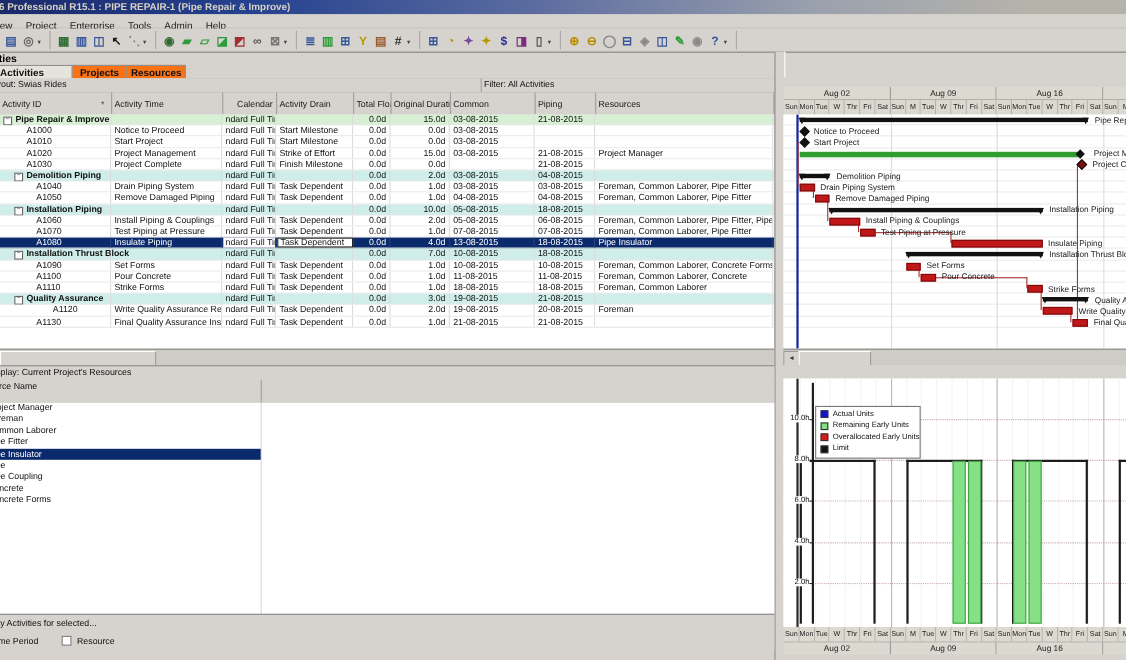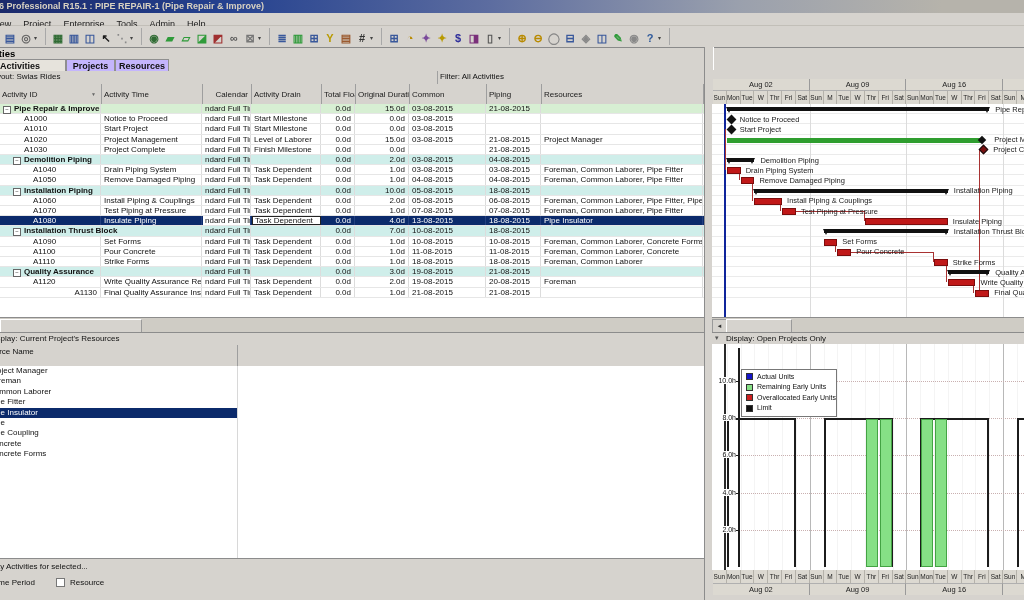--- a/index.html
+++ b/index.html
@@ -12,21 +12,21 @@
   #menubar{left:0;top:13px;width:1024px;height:12px;background:#d6d3ce;border-bottom:1px solid #c2bfb8;}
   #menubar .wrap{position:absolute;left:-14px;top:0;white-space:nowrap;}
   .menuitem{display:inline-block;font-size:9px;padding:1px 6px;color:#1a1a1a;}
   #toolbar{left:0;top:26px;width:1024px;height:21px;background:#d6d3ce;border-bottom:1px solid #9a9a9a;}
   .tbgroup{display:inline-block;vertical-align:top;margin:2px 2px 0 2px;padding-right:4px;border-right:1px solid #a8a8a8;height:17px;}
   .tbicon{display:inline-block;width:16px;height:16px;line-height:15px;text-align:center;font-size:11px;font-weight:bold;}
   .tbdd{display:inline-block;width:7px;font-size:6px;color:#444;vertical-align:top;padding-top:6px;}
   #sectionbar{left:0;top:47px;width:1024px;height:11px;background:#d6d3ce;border-top:1px solid #8a8a8a;}
   #sectionbar span{position:absolute;left:-27px;top:0;font-size:9.5px;font-weight:bold;color:#000;white-space:nowrap;}
   #tabbar{left:0;top:58px;width:1024px;height:13px;background:#d6d3ce;border-bottom:1px solid #8a8a8a;}
-  .tab{position:absolute;top:1px;height:11px;border:1px solid #8f8f8f;border-bottom:none;background:#c4b5fd;
+  .tab{position:absolute;top:1px;height:11px;border:1px solid #8f8f8f;border-bottom:none;background:#f97316;
        font-size:9px;font-weight:bold;text-align:center;padding-top:1px;overflow:hidden;white-space:nowrap;}
   #layoutbar{left:0;top:71px;width:704px;height:13px;background:#d6d3ce;border-bottom:1px solid #a0a0a0;}
   #layoutbar .lay{position:absolute;left:-12px;top:1px;font-size:8px;white-space:nowrap;}
   #layoutbar .fil{position:absolute;left:440px;top:1px;font-size:8px;white-space:nowrap;}
   #layoutbar .div{position:absolute;left:437px;top:0;width:1px;height:13px;background:#a0a0a0;}
   #tableheader{left:0;top:84px;width:704px;height:20px;background:#d6d3ce;border-bottom:1px solid #8f8f8f;}
   .hcell{position:absolute;top:0;height:20px;border-right:1px solid #9e9e9e;font-size:8px;color:#1a1a1a;
          padding-top:6px;box-sizing:border-box;overflow:hidden;white-space:nowrap;}
   #tablebody{left:0;top:104px;width:704px;height:213px;background:#ffffff;overflow:hidden;}
   #lscroll{left:0;top:317px;width:704px;height:15px;background:#cfccc5;border-top:1px solid #8c8c8c;}
@@ -115,21 +115,21 @@
         <div style="position: absolute; left: 322px; top: 0px; width: 33px; height: 9.2px; border-right: 1px solid rgb(220, 220, 220); font-size: 8px; line-height: 9.2px; text-align: right; padding-left: 2px; padding-right: 3px; box-sizing: border-box; overflow: hidden; white-space: nowrap; color: rgb(17, 17, 17); background: transparent;">0.0d</div>
         <div style="position: absolute; left: 356px; top: 0px; width: 53px; height: 9.2px; border-right: 1px solid rgb(220, 220, 220); font-size: 8px; line-height: 9.2px; text-align: right; padding-left: 2px; padding-right: 3px; box-sizing: border-box; overflow: hidden; white-space: nowrap; color: rgb(17, 17, 17); background: transparent;">0.0d</div>
         <div style="position: absolute; left: 410px; top: 0px; width: 76px; height: 9.2px; border-right: 1px solid rgb(220, 220, 220); font-size: 8px; line-height: 9.2px; text-align: left; padding-left: 2px; padding-right: 3px; box-sizing: border-box; overflow: hidden; white-space: nowrap; color: rgb(17, 17, 17); background: transparent;">03-08-2015</div>
         <div style="position: absolute; left: 487px; top: 0px; width: 54px; height: 9.2px; border-right: 1px solid rgb(220, 220, 220); font-size: 8px; line-height: 9.2px; text-align: left; padding-left: 2px; padding-right: 3px; box-sizing: border-box; overflow: hidden; white-space: nowrap; color: rgb(17, 17, 17); background: transparent;"></div>
         <div style="position: absolute; left: 542px; top: 0px; width: 161px; height: 9.2px; border-right: 1px solid rgb(220, 220, 220); font-size: 8px; line-height: 9.2px; text-align: left; padding-left: 2px; padding-right: 3px; box-sizing: border-box; overflow: hidden; white-space: nowrap; color: rgb(17, 17, 17); background: transparent;"></div>
       </div>
       <div style="position: absolute; left: 0px; top: 30.6px; width: 704px; height: 10.2px; background: rgb(255, 255, 255); border-bottom: 1px solid rgb(230, 230, 230); box-sizing: border-box;">
         <div style="position: absolute; left: 0px; top: 0px; width: 101px; height: 9.2px; border-right: 1px solid rgb(220, 220, 220); font-size: 8px; line-height: 9.2px; text-align: left; padding-left: 24px; padding-right: 3px; box-sizing: border-box; overflow: hidden; white-space: nowrap; color: rgb(17, 17, 17); background: transparent;">A1020</div>
         <div style="position: absolute; left: 102px; top: 0px; width: 100px; height: 9.2px; border-right: 1px solid rgb(220, 220, 220); font-size: 8px; line-height: 9.2px; text-align: left; padding-left: 2px; padding-right: 3px; box-sizing: border-box; overflow: hidden; white-space: nowrap; color: rgb(17, 17, 17); background: transparent;">Project Management</div>
         <div style="position: absolute; left: 203px; top: 0px; width: 48px; height: 9.2px; border-right: 1px solid rgb(220, 220, 220); font-size: 8px; line-height: 9.2px; text-align: right; padding-left: 2px; padding-right: 3px; box-sizing: border-box; overflow: hidden; white-space: nowrap; color: rgb(17, 17, 17); background: transparent;">ndard Full Time</div>
-        <div style="position: absolute; left: 252px; top: 0px; width: 69px; height: 9.2px; border-right: 1px solid rgb(220, 220, 220); font-size: 8px; line-height: 9.2px; text-align: left; padding-left: 2px; padding-right: 3px; box-sizing: border-box; overflow: hidden; white-space: nowrap; color: rgb(17, 17, 17); background: transparent;">Level of Laborer</div>
+        <div style="position: absolute; left: 252px; top: 0px; width: 69px; height: 9.2px; border-right: 1px solid rgb(220, 220, 220); font-size: 8px; line-height: 9.2px; text-align: left; padding-left: 2px; padding-right: 3px; box-sizing: border-box; overflow: hidden; white-space: nowrap; color: rgb(17, 17, 17); background: transparent;">Strike of Effort</div>
         <div style="position: absolute; left: 322px; top: 0px; width: 33px; height: 9.2px; border-right: 1px solid rgb(220, 220, 220); font-size: 8px; line-height: 9.2px; text-align: right; padding-left: 2px; padding-right: 3px; box-sizing: border-box; overflow: hidden; white-space: nowrap; color: rgb(17, 17, 17); background: transparent;">0.0d</div>
         <div style="position: absolute; left: 356px; top: 0px; width: 53px; height: 9.2px; border-right: 1px solid rgb(220, 220, 220); font-size: 8px; line-height: 9.2px; text-align: right; padding-left: 2px; padding-right: 3px; box-sizing: border-box; overflow: hidden; white-space: nowrap; color: rgb(17, 17, 17); background: transparent;">15.0d</div>
         <div style="position: absolute; left: 410px; top: 0px; width: 76px; height: 9.2px; border-right: 1px solid rgb(220, 220, 220); font-size: 8px; line-height: 9.2px; text-align: left; padding-left: 2px; padding-right: 3px; box-sizing: border-box; overflow: hidden; white-space: nowrap; color: rgb(17, 17, 17); background: transparent;">03-08-2015</div>
         <div style="position: absolute; left: 487px; top: 0px; width: 54px; height: 9.2px; border-right: 1px solid rgb(220, 220, 220); font-size: 8px; line-height: 9.2px; text-align: left; padding-left: 2px; padding-right: 3px; box-sizing: border-box; overflow: hidden; white-space: nowrap; color: rgb(17, 17, 17); background: transparent;">21-08-2015</div>
         <div style="position: absolute; left: 542px; top: 0px; width: 161px; height: 9.2px; border-right: 1px solid rgb(220, 220, 220); font-size: 8px; line-height: 9.2px; text-align: left; padding-left: 2px; padding-right: 3px; box-sizing: border-box; overflow: hidden; white-space: nowrap; color: rgb(17, 17, 17); background: transparent;">Project Manager</div>
       </div>
       <div style="position: absolute; left: 0px; top: 40.8px; width: 704px; height: 10.2px; background: rgb(255, 255, 255); border-bottom: 1px solid rgb(230, 230, 230); box-sizing: border-box;">
         <div style="position: absolute; left: 0px; top: 0px; width: 101px; height: 9.2px; border-right: 1px solid rgb(220, 220, 220); font-size: 8px; line-height: 9.2px; text-align: left; padding-left: 24px; padding-right: 3px; box-sizing: border-box; overflow: hidden; white-space: nowrap; color: rgb(17, 17, 17); background: transparent;">A1030</div>
         <div style="position: absolute; left: 102px; top: 0px; width: 100px; height: 9.2px; border-right: 1px solid rgb(220, 220, 220); font-size: 8px; line-height: 9.2px; text-align: left; padding-left: 2px; padding-right: 3px; box-sizing: border-box; overflow: hidden; white-space: nowrap; color: rgb(17, 17, 17); background: transparent;">Project Complete</div>
         <div style="position: absolute; left: 203px; top: 0px; width: 48px; height: 9.2px; border-right: 1px solid rgb(220, 220, 220); font-size: 8px; line-height: 9.2px; text-align: right; padding-left: 2px; padding-right: 3px; box-sizing: border-box; overflow: hidden; white-space: nowrap; color: rgb(17, 17, 17); background: transparent;">ndard Full Time</div>
@@ -274,32 +274,32 @@
         <div style="position: absolute; left: 252px; top: 0px; width: 69px; height: 9.2px; border-right: 1px solid rgb(220, 220, 220); font-size: 8px; line-height: 9.2px; text-align: left; padding-left: 2px; padding-right: 3px; box-sizing: border-box; overflow: hidden; white-space: nowrap; color: rgb(17, 17, 17); background: transparent;"></div>
         <div style="position: absolute; left: 322px; top: 0px; width: 33px; height: 9.2px; border-right: 1px solid rgb(220, 220, 220); font-size: 8px; line-height: 9.2px; text-align: right; padding-left: 2px; padding-right: 3px; box-sizing: border-box; overflow: hidden; white-space: nowrap; color: rgb(17, 17, 17); background: transparent;">0.0d</div>
         <div style="position: absolute; left: 356px; top: 0px; width: 53px; height: 9.2px; border-right: 1px solid rgb(220, 220, 220); font-size: 8px; line-height: 9.2px; text-align: right; padding-left: 2px; padding-right: 3px; box-sizing: border-box; overflow: hidden; white-space: nowrap; color: rgb(17, 17, 17); background: transparent;">3.0d</div>
         <div style="position: absolute; left: 410px; top: 0px; width: 76px; height: 9.2px; border-right: 1px solid rgb(220, 220, 220); font-size: 8px; line-height: 9.2px; text-align: left; padding-left: 2px; padding-right: 3px; box-sizing: border-box; overflow: hidden; white-space: nowrap; color: rgb(17, 17, 17); background: transparent;">19-08-2015</div>
         <div style="position: absolute; left: 487px; top: 0px; width: 54px; height: 9.2px; border-right: 1px solid rgb(220, 220, 220); font-size: 8px; line-height: 9.2px; text-align: left; padding-left: 2px; padding-right: 3px; box-sizing: border-box; overflow: hidden; white-space: nowrap; color: rgb(17, 17, 17); background: transparent;">21-08-2015</div>
         <div style="position: absolute; left: 542px; top: 0px; width: 161px; height: 9.2px; border-right: 1px solid rgb(220, 220, 220); font-size: 8px; line-height: 9.2px; text-align: left; padding-left: 2px; padding-right: 3px; box-sizing: border-box; overflow: hidden; white-space: nowrap; color: rgb(17, 17, 17); background: transparent;"></div>
         <div style="position: absolute; left: 13px; top: 2px; width: 6px; height: 6px; background: rgb(255, 255, 255); border: 1px solid rgb(102, 102, 102); font-size: 6px; line-height: 5px; text-align: center; color: rgb(51, 51, 51);">−</div>
         <div style="position: absolute; left: 24px; top: 0px; font-size: 8px; font-weight: bold; line-height: 9.2px; white-space: nowrap; color: rgb(17, 17, 17);">Quality Assurance</div>
       </div>
       <div style="position: absolute; left: 0px; top: 173.4px; width: 704px; height: 10.2px; background: rgb(255, 255, 255); border-bottom: 1px solid rgb(230, 230, 230); box-sizing: border-box;">
-        <div style="position: absolute; left: 0px; top: 0px; width: 101px; height: 9.2px; border-right: 1px solid rgb(220, 220, 220); font-size: 8px; line-height: 9.2px; text-align: left; padding-left: 33px; padding-right: 3px; box-sizing: border-box; overflow: hidden; white-space: nowrap; color: rgb(17, 17, 17); background: transparent;">A1120</div>
+        <div style="position: absolute; left: 0px; top: 0px; width: 101px; height: 9.2px; border-right: 1px solid rgb(220, 220, 220); font-size: 8px; line-height: 9.2px; text-align: left; padding-left: 48px; padding-right: 3px; box-sizing: border-box; overflow: hidden; white-space: nowrap; color: rgb(17, 17, 17); background: transparent;">A1120</div>
         <div style="position: absolute; left: 102px; top: 0px; width: 100px; height: 9.2px; border-right: 1px solid rgb(220, 220, 220); font-size: 8px; line-height: 9.2px; text-align: left; padding-left: 2px; padding-right: 3px; box-sizing: border-box; overflow: hidden; white-space: nowrap; color: rgb(17, 17, 17); background: transparent;">Write Quality Assurance Report</div>
         <div style="position: absolute; left: 203px; top: 0px; width: 48px; height: 9.2px; border-right: 1px solid rgb(220, 220, 220); font-size: 8px; line-height: 9.2px; text-align: right; padding-left: 2px; padding-right: 3px; box-sizing: border-box; overflow: hidden; white-space: nowrap; color: rgb(17, 17, 17); background: transparent;">ndard Full Time</div>
         <div style="position: absolute; left: 252px; top: 0px; width: 69px; height: 9.2px; border-right: 1px solid rgb(220, 220, 220); font-size: 8px; line-height: 9.2px; text-align: left; padding-left: 2px; padding-right: 3px; box-sizing: border-box; overflow: hidden; white-space: nowrap; color: rgb(17, 17, 17); background: transparent;">Task Dependent</div>
         <div style="position: absolute; left: 322px; top: 0px; width: 33px; height: 9.2px; border-right: 1px solid rgb(220, 220, 220); font-size: 8px; line-height: 9.2px; text-align: right; padding-left: 2px; padding-right: 3px; box-sizing: border-box; overflow: hidden; white-space: nowrap; color: rgb(17, 17, 17); background: transparent;">0.0d</div>
         <div style="position: absolute; left: 356px; top: 0px; width: 53px; height: 9.2px; border-right: 1px solid rgb(220, 220, 220); font-size: 8px; line-height: 9.2px; text-align: right; padding-left: 2px; padding-right: 3px; box-sizing: border-box; overflow: hidden; white-space: nowrap; color: rgb(17, 17, 17); background: transparent;">2.0d</div>
         <div style="position: absolute; left: 410px; top: 0px; width: 76px; height: 9.2px; border-right: 1px solid rgb(220, 220, 220); font-size: 8px; line-height: 9.2px; text-align: left; padding-left: 2px; padding-right: 3px; box-sizing: border-box; overflow: hidden; white-space: nowrap; color: rgb(17, 17, 17); background: transparent;">19-08-2015</div>
         <div style="position: absolute; left: 487px; top: 0px; width: 54px; height: 9.2px; border-right: 1px solid rgb(220, 220, 220); font-size: 8px; line-height: 9.2px; text-align: left; padding-left: 2px; padding-right: 3px; box-sizing: border-box; overflow: hidden; white-space: nowrap; color: rgb(17, 17, 17); background: transparent;">20-08-2015</div>
         <div style="position: absolute; left: 542px; top: 0px; width: 161px; height: 9.2px; border-right: 1px solid rgb(220, 220, 220); font-size: 8px; line-height: 9.2px; text-align: left; padding-left: 2px; padding-right: 3px; box-sizing: border-box; overflow: hidden; white-space: nowrap; color: rgb(17, 17, 17); background: transparent;">Foreman</div>
       </div>
       <div style="position: absolute; left: 0px; top: 183.6px; width: 704px; height: 10.2px; background: rgb(255, 255, 255); border-bottom: 1px solid rgb(230, 230, 230); box-sizing: border-box;">
-        <div style="position: absolute; left: 0px; top: 0px; width: 101px; height: 9.2px; border-right: 1px solid rgb(220, 220, 220); font-size: 8px; line-height: 9.2px; text-align: right; padding-left: 33px; padding-right: 3px; box-sizing: border-box; overflow: hidden; white-space: nowrap; color: rgb(17, 17, 17); background: transparent;">A1130</div>
+        <div style="position: absolute; left: 0px; top: 0px; width: 101px; height: 9.2px; border-right: 1px solid rgb(220, 220, 220); font-size: 8px; line-height: 9.2px; text-align: left; padding-left: 33px; padding-right: 3px; box-sizing: border-box; overflow: hidden; white-space: nowrap; color: rgb(17, 17, 17); background: transparent;">A1130</div>
         <div style="position: absolute; left: 102px; top: 0px; width: 100px; height: 9.2px; border-right: 1px solid rgb(220, 220, 220); font-size: 8px; line-height: 9.2px; text-align: left; padding-left: 2px; padding-right: 3px; box-sizing: border-box; overflow: hidden; white-space: nowrap; color: rgb(17, 17, 17); background: transparent;">Final Quality Assurance Inspection</div>
         <div style="position: absolute; left: 203px; top: 0px; width: 48px; height: 9.2px; border-right: 1px solid rgb(220, 220, 220); font-size: 8px; line-height: 9.2px; text-align: right; padding-left: 2px; padding-right: 3px; box-sizing: border-box; overflow: hidden; white-space: nowrap; color: rgb(17, 17, 17); background: transparent;">ndard Full Time</div>
         <div style="position: absolute; left: 252px; top: 0px; width: 69px; height: 9.2px; border-right: 1px solid rgb(220, 220, 220); font-size: 8px; line-height: 9.2px; text-align: left; padding-left: 2px; padding-right: 3px; box-sizing: border-box; overflow: hidden; white-space: nowrap; color: rgb(17, 17, 17); background: transparent;">Task Dependent</div>
         <div style="position: absolute; left: 322px; top: 0px; width: 33px; height: 9.2px; border-right: 1px solid rgb(220, 220, 220); font-size: 8px; line-height: 9.2px; text-align: right; padding-left: 2px; padding-right: 3px; box-sizing: border-box; overflow: hidden; white-space: nowrap; color: rgb(17, 17, 17); background: transparent;">0.0d</div>
         <div style="position: absolute; left: 356px; top: 0px; width: 53px; height: 9.2px; border-right: 1px solid rgb(220, 220, 220); font-size: 8px; line-height: 9.2px; text-align: right; padding-left: 2px; padding-right: 3px; box-sizing: border-box; overflow: hidden; white-space: nowrap; color: rgb(17, 17, 17); background: transparent;">1.0d</div>
         <div style="position: absolute; left: 410px; top: 0px; width: 76px; height: 9.2px; border-right: 1px solid rgb(220, 220, 220); font-size: 8px; line-height: 9.2px; text-align: left; padding-left: 2px; padding-right: 3px; box-sizing: border-box; overflow: hidden; white-space: nowrap; color: rgb(17, 17, 17); background: transparent;">21-08-2015</div>
         <div style="position: absolute; left: 487px; top: 0px; width: 54px; height: 9.2px; border-right: 1px solid rgb(220, 220, 220); font-size: 8px; line-height: 9.2px; text-align: left; padding-left: 2px; padding-right: 3px; box-sizing: border-box; overflow: hidden; white-space: nowrap; color: rgb(17, 17, 17); background: transparent;">21-08-2015</div>
         <div style="position: absolute; left: 542px; top: 0px; width: 161px; height: 9.2px; border-right: 1px solid rgb(220, 220, 220); font-size: 8px; line-height: 9.2px; text-align: left; padding-left: 2px; padding-right: 3px; box-sizing: border-box; overflow: hidden; white-space: nowrap; color: rgb(17, 17, 17); background: transparent;"></div>
       </div>
     </div>
@@ -468,24 +468,20 @@
     </div>
   <div class="abs" id="resfooter">
     <span>Display Activities for selected...</span>
   </div>
   <div class="abs" id="reschecks">
       <div style="position: absolute; left: -8px; top: 5px; font-size: 8px; white-space: nowrap;">Time Period</div>
       <div style="position: absolute; left: 56px; top: 5px; width: 9px; height: 9px; background: rgb(255, 255, 255); border: 1px solid rgb(119, 119, 119); box-sizing: border-box;"></div>
       <div style="position: absolute; left: 70px; top: 5px; font-size: 8px; white-space: nowrap;">Resource</div>
     </div>
   <div class="abs" id="usagepanel">
-    <div id="usage-header">
-      <div class="abs" style="left:3px;top:1px;font-size:7px;color:#555;">▾</div>
-      <span>Display: Open Projects Only</span>
-    </div>
     <div id="plot">
         <div style="position: absolute; left: 14.814px; top: 0px; width: 1px; height: 226px; background: rgb(244, 244, 244);"></div>
         <div style="position: absolute; left: 28.628px; top: 0px; width: 1px; height: 226px; background: rgb(244, 244, 244);"></div>
         <div style="position: absolute; left: 42.442px; top: 0px; width: 1px; height: 226px; background: rgb(244, 244, 244);"></div>
         <div style="position: absolute; left: 56.256px; top: 0px; width: 1px; height: 226px; background: rgb(244, 244, 244);"></div>
         <div style="position: absolute; left: 70.07px; top: 0px; width: 1px; height: 226px; background: rgb(244, 244, 244);"></div>
         <div style="position: absolute; left: 83.884px; top: 0px; width: 1px; height: 226px; background: rgb(244, 244, 244);"></div>
         <div style="position: absolute; left: 97.698px; top: 0px; width: 1px; height: 226px; background: rgb(244, 244, 244);"></div>
         <div style="position: absolute; left: 111.512px; top: 0px; width: 1px; height: 226px; background: rgb(244, 244, 244);"></div>
         <div style="position: absolute; left: 125.326px; top: 0px; width: 1px; height: 226px; background: rgb(244, 244, 244);"></div>

